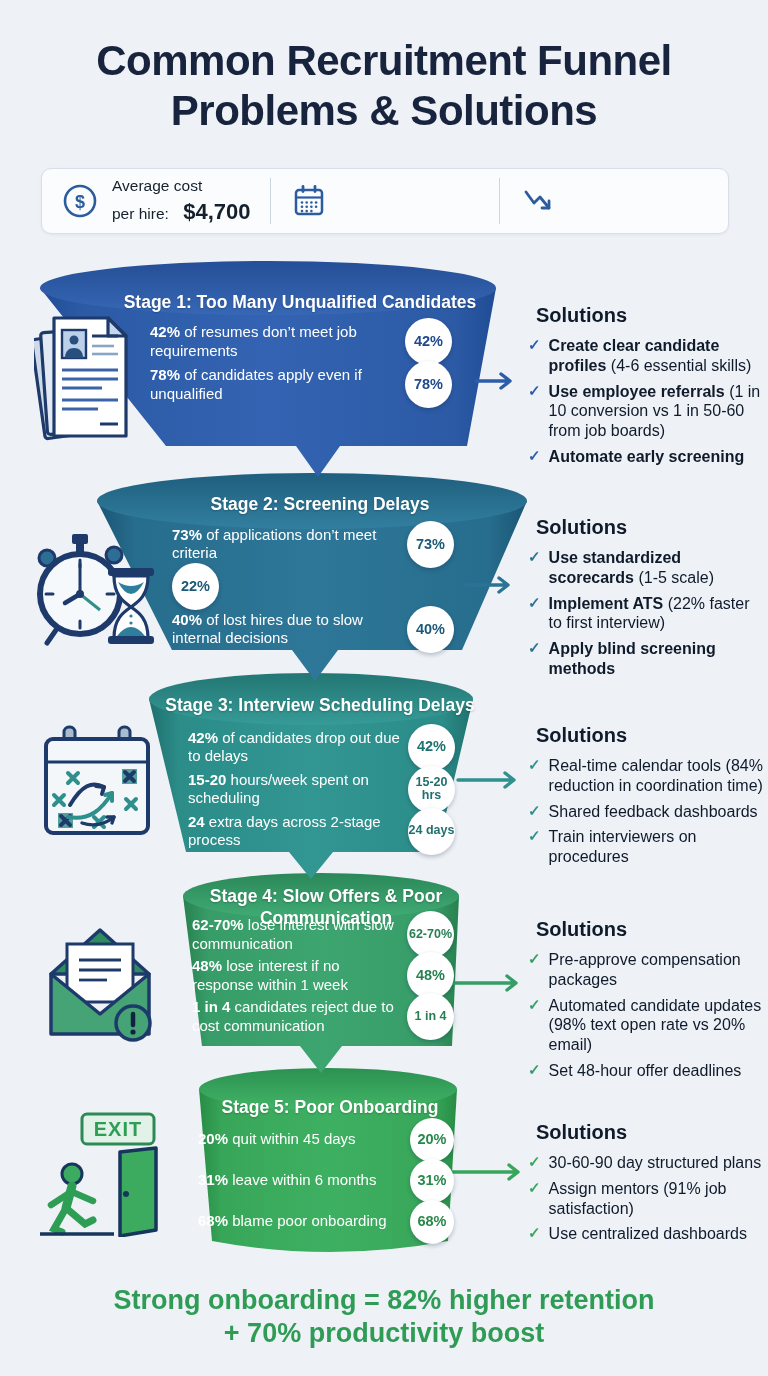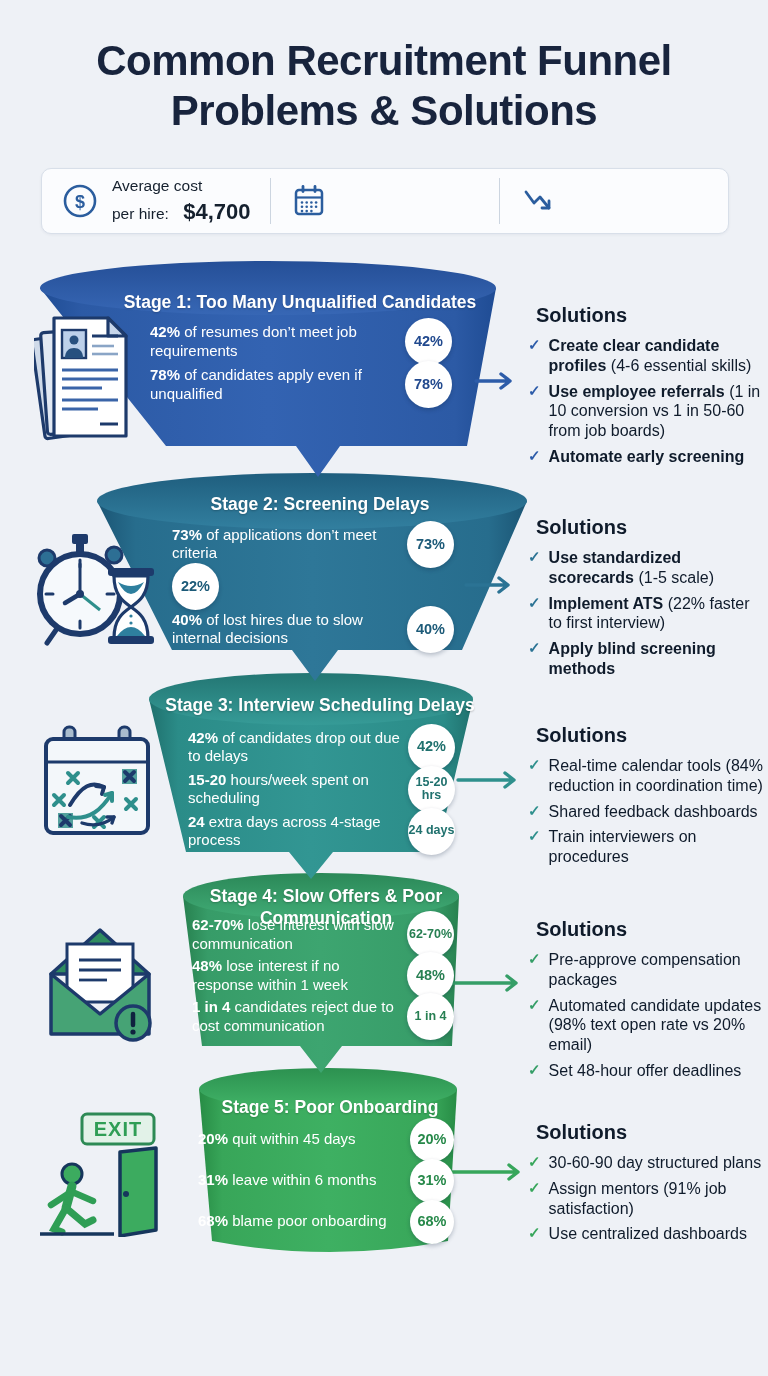--- a/index.html
+++ b/index.html
@@ -352,21 +352,21 @@
           <span>42%</span>
         </div>
     </div>
     <div class="prow">
       <p class="ptext"><b>15-20</b><span> hours/week spent on scheduling</span></p>
       <div class="badge bc3 sm">
           <span>15-20 hrs</span>
         </div>
     </div>
     <div class="prow">
-      <p class="ptext"><b>24</b><span> extra days across 4-stage process</span></p>
+      <p class="ptext"><b>24</b><span> extra days across 2-stage process</span></p>
       <div class="badge bc3 sm">
           <span>24 days</span>
         </div>
     </div>
   </div>
 
   <div class="rows" id="r4">
     <div class="prow">
       <p class="ptext"><b>62-70%</b><span> lose interest with slow communication</span></p>
       <div class="badge bc4 sm">
@@ -481,14 +481,18 @@
     <div class="sitem">
       <span class="check c5">✓</span>
       <p><b></b><span>Assign mentors (91% job satisfaction)</span></p>
     </div>
     <div class="sitem">
       <span class="check c5">✓</span>
       <p><b></b><span>Use centralized dashboards</span></p>
     </div>
   </div>
 
+  <div class="footer">
+    <div>Strong onboarding = 82% higher retention</div>
+    <div>+ 70% productivity boost</div>
+  </div>
 
 </div>
 
 </body></html>

